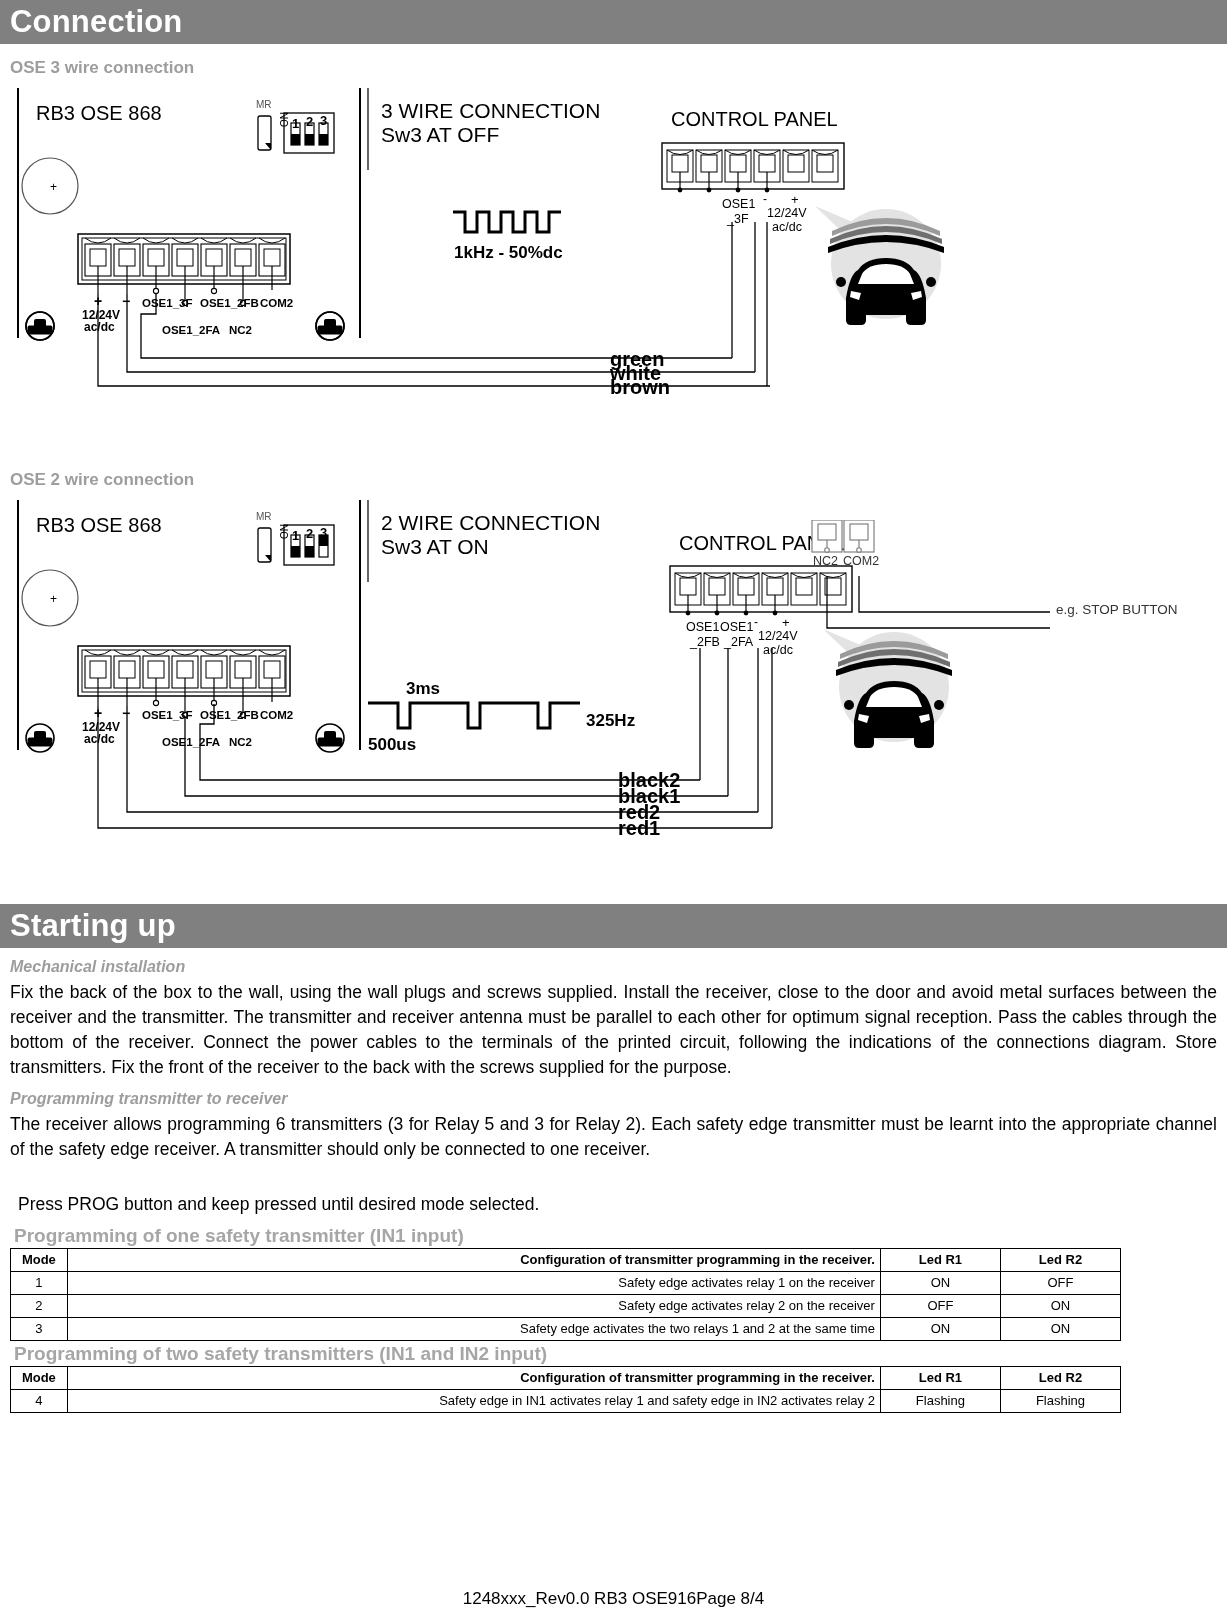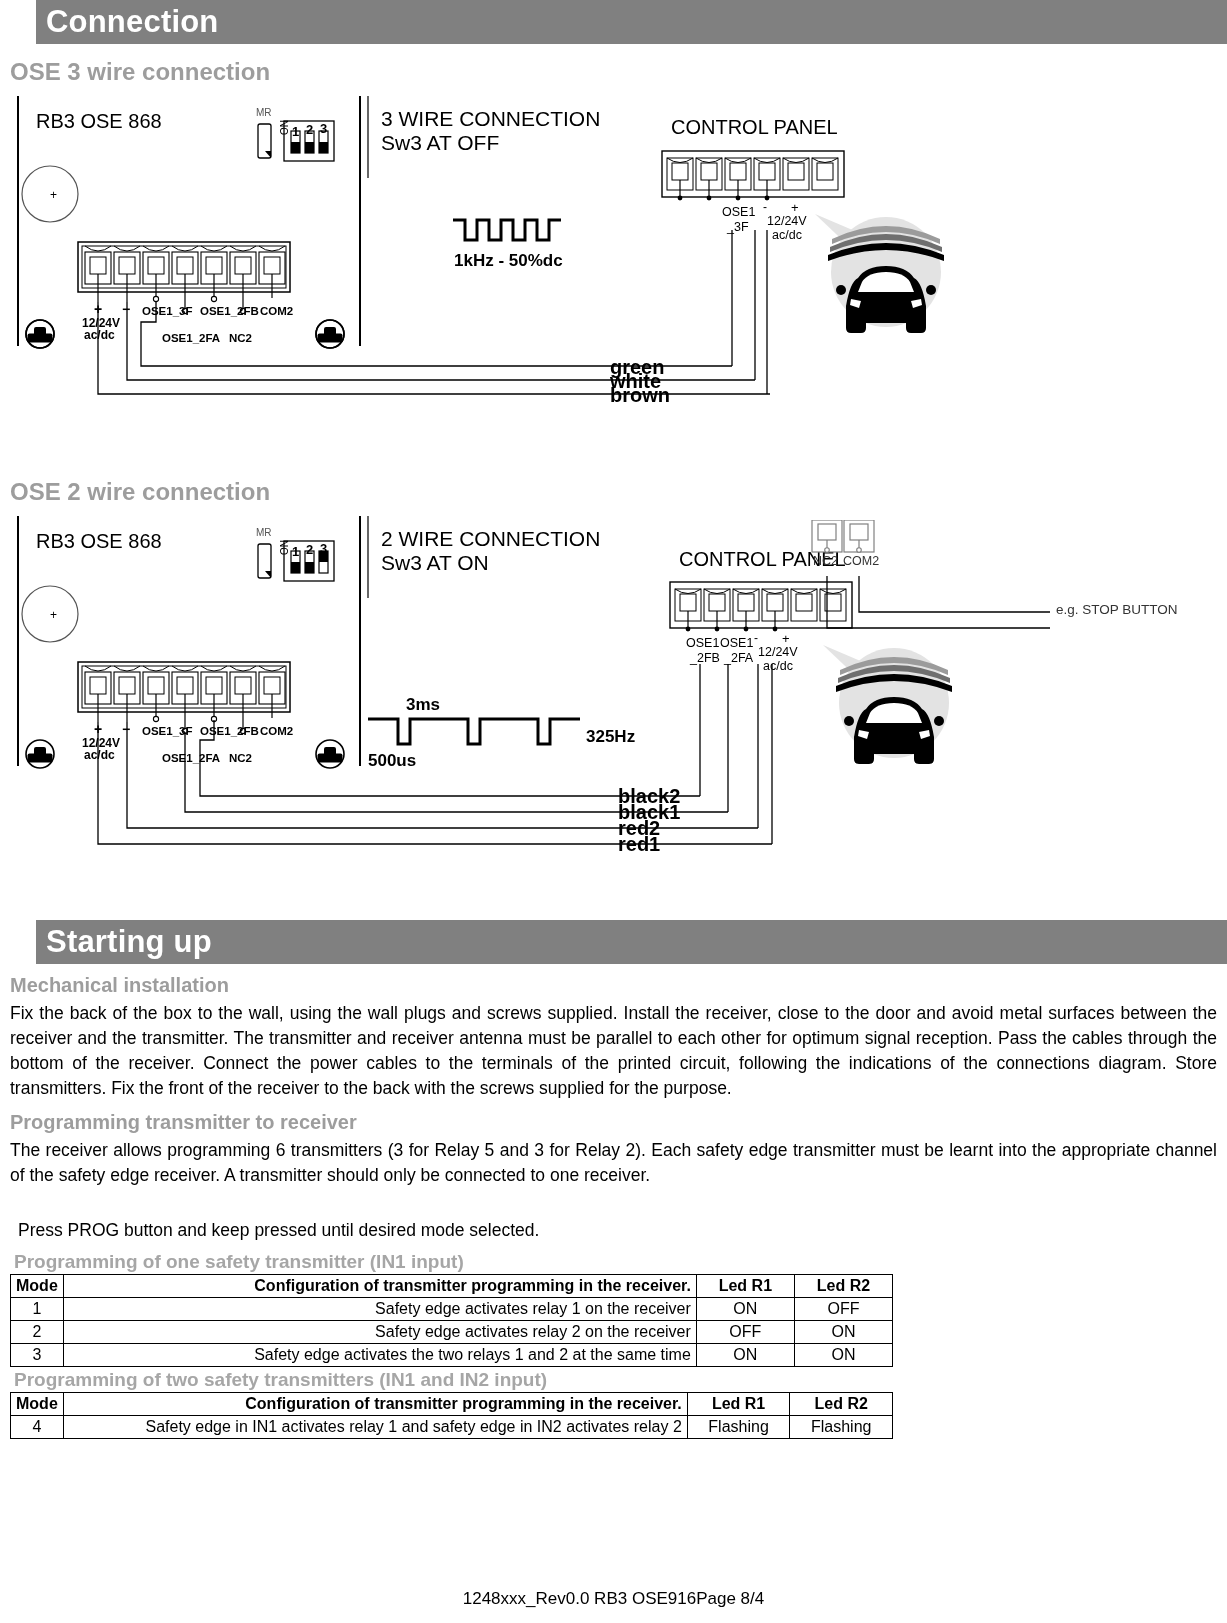--- a/index.html
+++ b/index.html
@@ -16,53 +16,52 @@
   
   .banner {
     background:#808080;
     color:#ffffff;
     font-size:31px;
     font-weight:bold;
     line-height:44px;
     height:44px;
     padding:0 10px;
     letter-spacing:0.2px;
-    margin-left:36px;
   }
 
   
   .subhead {
     color:#9d9d9d;
     font-weight:bold;
-    font-size:24px;
+    font-size:17px;
     padding:0 10px;
     margin:14px 17px 8px 0;
   }
-  .subhead.small { font-size:20px; margin:10px 0 4px 0; }
+  .subhead.small { font-size:16px; margin:10px 0 4px 0;font-style:italic; }
   .subhead.tiny  { font-size:19px; margin:2px 0 1px 4px; color:#a6a6a6; }
 
   .body-text {
     font-size:17.5px;
     line-height:25px;
     text-align:justify;
     padding:0 10px;
     margin:0;
   }
   .plain-line { font-size:17.5px; line-height:25px; padding:0 10px; margin:8px; }
 
   
   .diagram { position:relative; padding:0 10px; }
   .diagram svg { display:block; }
 
   
   table.progtable {
     border-collapse:collapse;
-    width:883px;
+    width:1111px;
     margin:0 12px 0 10px;
-    font-size:16px;
+    font-size:13px;
   }
   table.progtable td, table.progtable th {
     border:1.3px solid #000;
     padding:1px 5px;
     font-weight:normal;
     text-align:right;
     height:23px;
     line-height:20px;
   }
   table.progtable thead th { font-weight:bold; }

